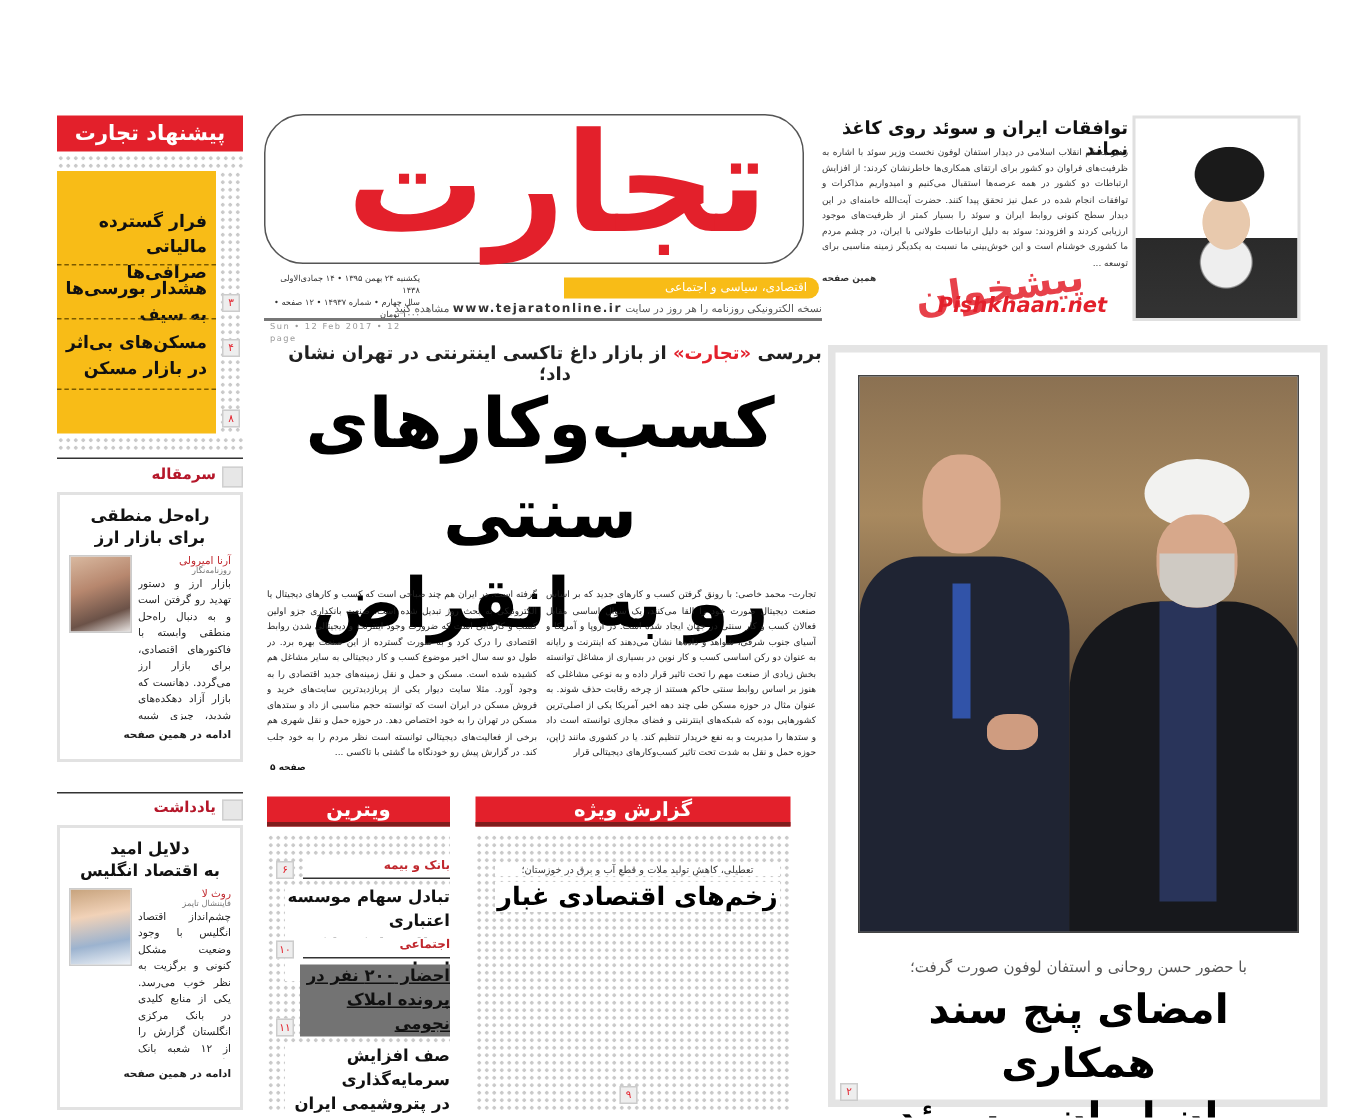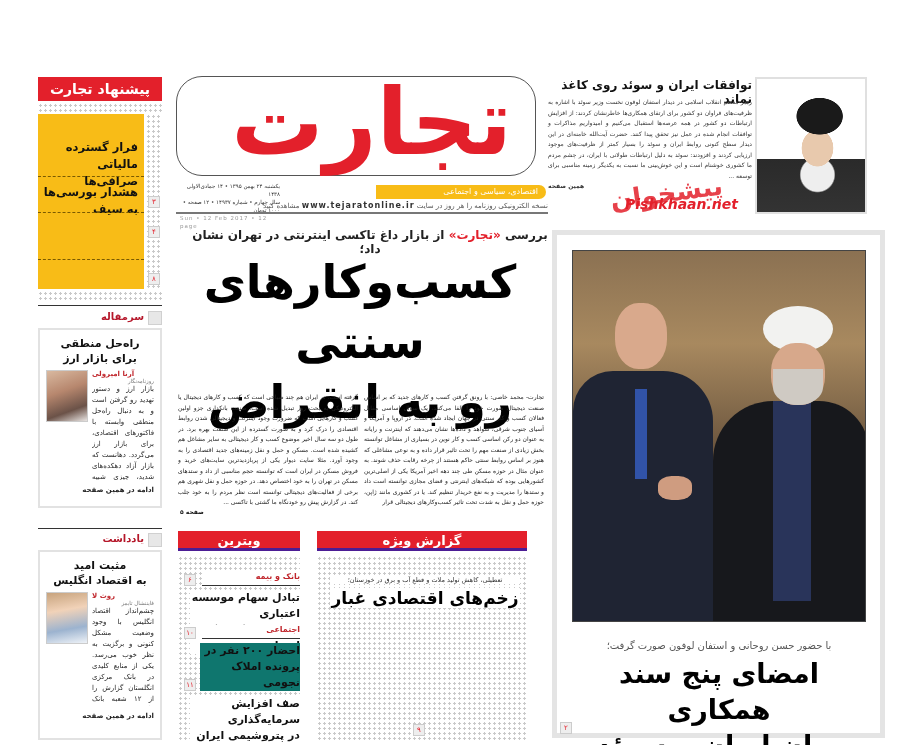--- a/index.html
+++ b/index.html
@@ -37,21 +37,21 @@
   
   .rule { height: 1px; background: #333; }
   .col-label {
     font-size: 10px; color: #b5172a; font-weight: bold; text-align: right;
   }
   .tag-square { width: 14px; height: 14px; background: #e7e7e7; border: 1px solid #d0d0d0; }
   .opinion-box {
     border: 2px solid #e2e2e2; background: #fff; padding: 6px 6px;
   }
   .op-title { font-size: 11px; font-weight: bold; text-align: center; line-height: 15px; color: #111; }
-  .op-author { font-size: 7px; color: #c0272d; text-align: left; font-weight: bold; }
+  .op-author { font-size: 7px; color: #c0272d; text-align: right; font-weight: normal; }
   .op-role { font-size: 5.5px; color: #777; text-align: right; }
   .op-body { font-size: 7px; line-height: 11px; text-align: justify; color: #222; }
   .op-more { font-size: 7px; font-weight: bold; color: #222; margin-top: 6px; }
   .portrait {
     float: left; width: 42px; height: 52px; margin: 0 4px 2px 0;
     background: linear-gradient(160deg, #d9b9a0 0%, #b7876e 40%, #6b5248 75%, #e9e5e3 100%);
     border: 1px solid #ccc;
   }
   .portrait.p2 { background: linear-gradient(170deg, #c7a37d 0%, #f1d2b8 35%, #9cb3cf 70%, #eef2f7 100%); }
 
@@ -94,21 +94,21 @@
   
   .kicker { left: 176px; top: 228px; width: 368px; font-size: 12px; font-weight: bold; text-align: center; color: #222; margin-left: 10px; }
   .kicker .red { color: #e3202b; }
   .headline { left: 176px; top: 252px; width: 368px; font-size: 46px; font-weight: 900; line-height: 60px; text-align: center; color: #000; letter-spacing: -1px; }
   .lead-col { top: 392px; width: 180px; font-size: 6px; line-height: 10.5px; text-align: justify; color: #222; }
   .lead-page { left: 180px; top: 508px; font-size: 6px; font-weight: bold; color: #111; }
 
   
   .section-header {
     height: 20px; background: #e3202b; color: #fff; font-size: 13px; font-weight: bold;
-    text-align: center; line-height: 19px; border-bottom: 3px solid #4c1d95;
+    text-align: center; line-height: 19px; border-bottom: 3px solid #7f1d1d;
   }
   .vit-item-label { font-size: 8px; color: #c0272d; font-weight: bold; text-align: right; }
   .vit-title { font-size: 11px; font-weight: bold; line-height: 16px; text-align: right; color: #111; }
   .special-kicker { font-size: 6.5px; color: #333; text-align: center; }
   .special-title { font-size: 17px; font-weight: 900; text-align: center; color: #000; }
 
   
   .photo-frame { left: 552px; top: 230px; width: 333px; height: 508px; border: 5px solid #e4e4e4; background: #fff; }
   .main-photo {
     left: 572px; top: 250px; width: 294px; height: 372px; border: 1px solid #444; overflow: hidden;
@@ -158,20 +158,24 @@
 <div class="abs sugg-box">
   <div class="sugg-item" style="top:25px;">
     <div>فرار گسترده</div>
     <div>مالیاتی صرافی‌ها</div>
   </div>
   <div class="sugg-sep" style="top:62px;"></div>
   <div class="sugg-item" style="top:70px;">
     <div>هشدار بورسی‌ها به سیف</div>
   </div>
   <div class="sugg-sep" style="top:98px;"></div>
+  <div class="sugg-item" style="top:106px;">
+    <div>مسکن‌های بی‌اثر</div>
+    <div>در بازار مسکن</div>
+  </div>
   <div class="sugg-sep" style="top:145px;"></div>
 </div>
 <div class="abs sugg-bottomdots dots"></div>
 
 <div class="abs rule" style="left:38px;top:305px;width:124px;"></div>
 <div class="abs" style="left:38px;top:309px;width:124px;height:18px;">
   <div class="tag-square" style="position:absolute;right:0;top:2px;"></div>
   <div class="col-label" style="position:absolute;right:18px;top:2px;">سرمقاله</div>
 </div>
 <div class="abs opinion-box" style="left:38px;top:328px;width:124px;height:180px;">
@@ -186,21 +190,21 @@
   <div class="op-more">ادامه در همین صفحه</div>
 </div>
 
 <div class="abs rule" style="left:38px;top:528px;width:124px;"></div>
 <div class="abs" style="left:38px;top:531px;width:124px;height:18px;">
   <div class="tag-square" style="position:absolute;right:0;top:2px;"></div>
   <div class="col-label" style="position:absolute;right:18px;top:2px;">یادداشت</div>
 </div>
 <div class="abs opinion-box" style="left:38px;top:550px;width:124px;height:190px;">
   <div class="op-title">
-    <div>مثبت امید</div>
+    <div>دلایل امید</div>
     <div>به اقتصاد انگلیس</div>
   </div>
   <div class="portrait p2" style="margin-top:4px;"></div>
   <div class="op-author" style="margin-top:4px;">روث لا</div>
   <div class="op-role">فایننشال تایمز</div>
   <div class="op-body" style="height:100px;overflow:hidden;">چشم‌انداز اقتصاد انگلیس با وجود وضعیت مشکل کنونی و برگزیت به نظر خوب می‌رسد. یکی از منابع کلیدی در بانک مرکزی انگلستان گزارش را از ۱۲ شعبه بانک انگلستان و بحث با ۷۰۰ تجارت را مثبت اعلام کرده است. بر طبق آمار این بانک میزان هزینه‌های مصرف‌کنندگان افزایش داشته است ...</div>
   <div class="op-more">ادامه در همین صفحه</div>
 </div>
 
 <div class="abs kicker">
@@ -229,21 +233,21 @@
   <div>تبادل سهام موسسه اعتباری</div>
   <div>«ملل» با یک بانک اروپایی</div>
 </div>
 
 <div class="abs" style="left:178px;top:625px;width:122px;height:18px;">
   <div class="page-num" style="left:6px;top:2px;">۱۰</div>
   <div style="position:absolute;left:24px;right:0;top:0;border-bottom:1px solid #333;height:14px;background:#fff;">
     <div class="vit-item-label">اجتماعی</div>
   </div>
 </div>
-<div class="abs vit-title" style="left:200px;top:643px;width:100px;background:#0f766e;">
+<div class="abs vit-title" style="left:200px;top:643px;width:100px;background:#737373;text-decoration:underline;">
   <div>احضار ۲۰۰ نفر در</div>
   <div>پرونده املاک نجومی</div>
 </div>
 
 <div class="abs" style="left:178px;top:677px;width:122px;height:18px;text-decoration:underline;">
   <div class="page-num" style="left:6px;top:2px;">۱۱</div>
   <div style="position:absolute;left:24px;right:0;top:0;border-bottom:1px solid #333;height:14px;background:#7dd3fc;margin-top:42px;">
     <div class="vit-item-label">اینفوگرافی</div>
   </div>
 </div>

